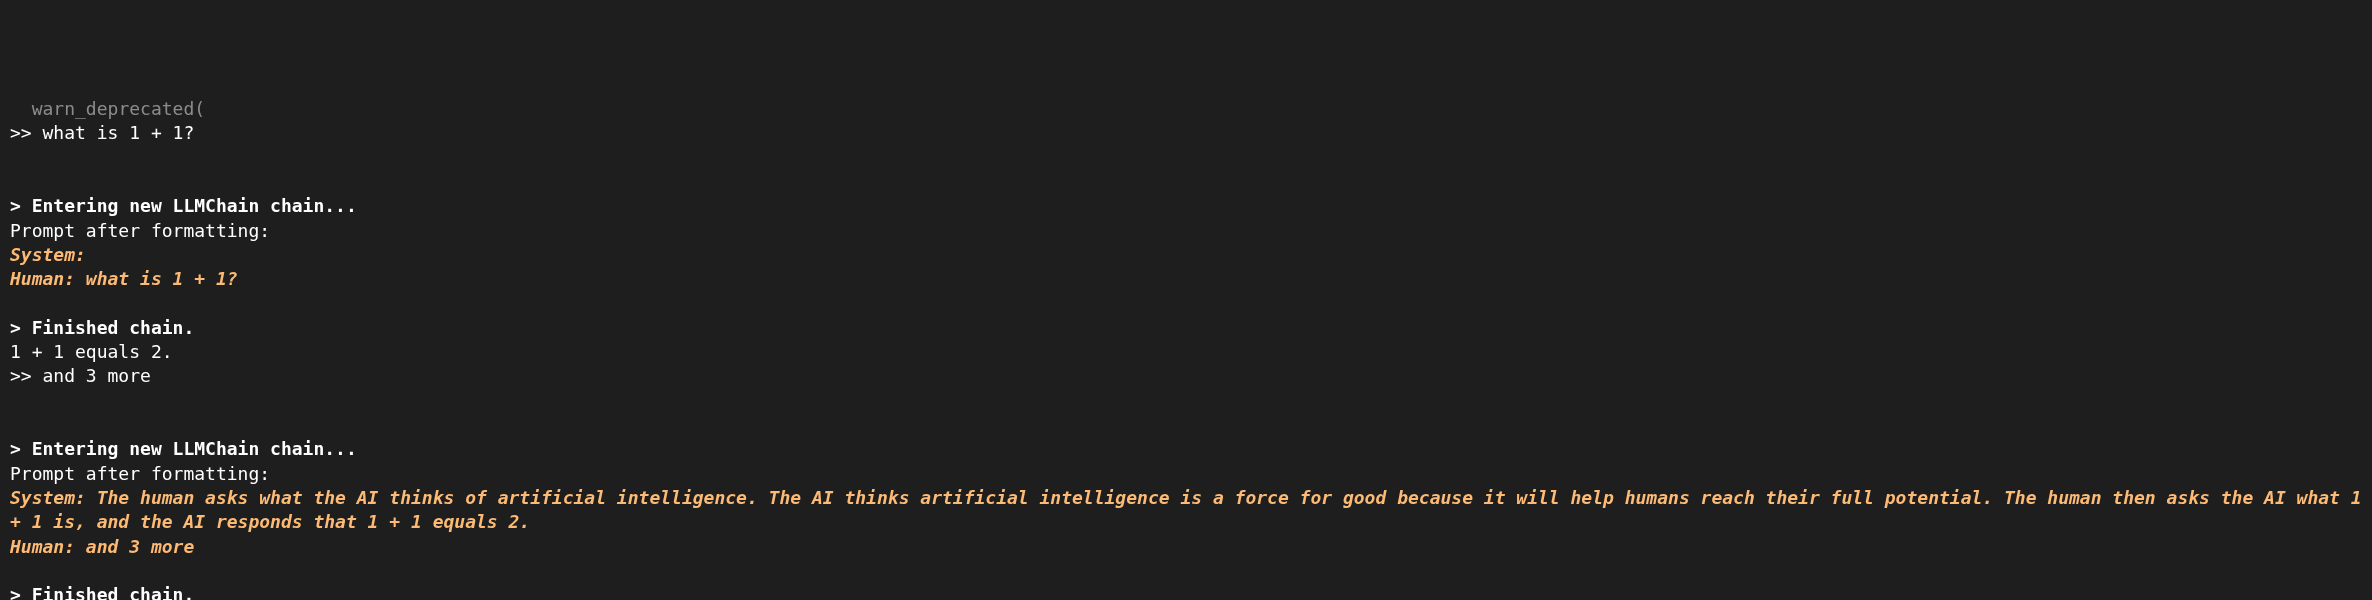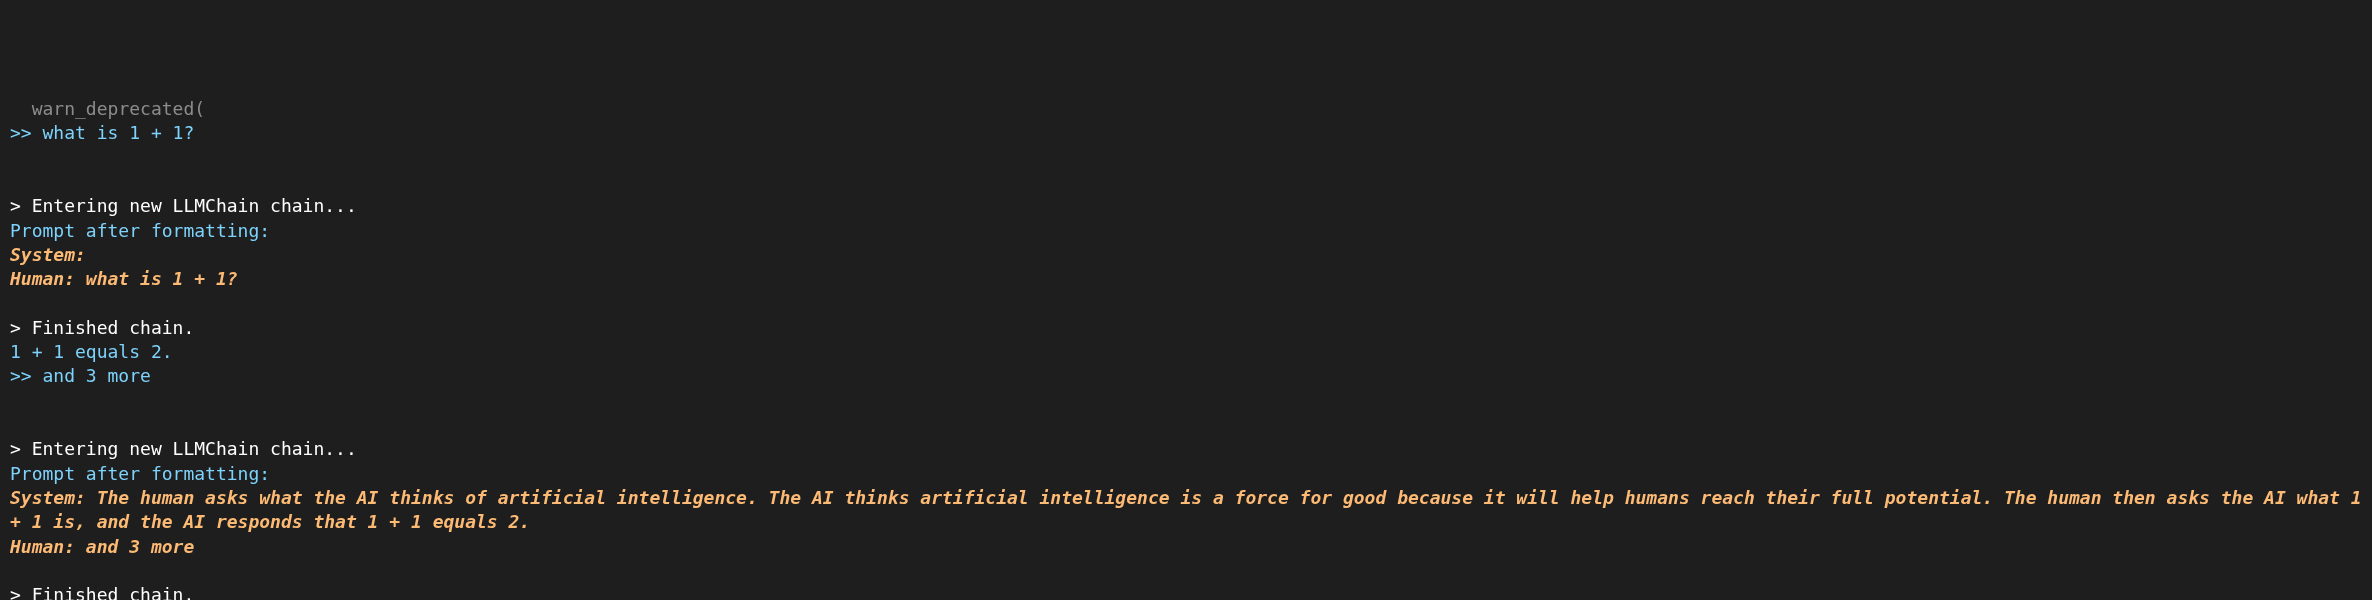--- a/index.html
+++ b/index.html
@@ -16,30 +16,30 @@
       padding: 0 10px;
       width: 2372px;
       height: 600px;
       overflow: hidden;
       white-space: pre-wrap;
     }
     .line {
       display: block;
     }
     .bold {
-      font-weight: normal;
+      font-weight: bold;
       color: #ffffff;
     }
     .green-italic {
       color: #fdba74;
       font-style: italic;
       font-weight: bold;
     }
     .normal {
-      color: #7dd3fc;
+      color: #ffffff;
     }
     .truncated {
       color: #d4d4d4;
       opacity: 0.6;
     }
     .blank {
       height: 1.35em;
     }
   </style>
 </head>

